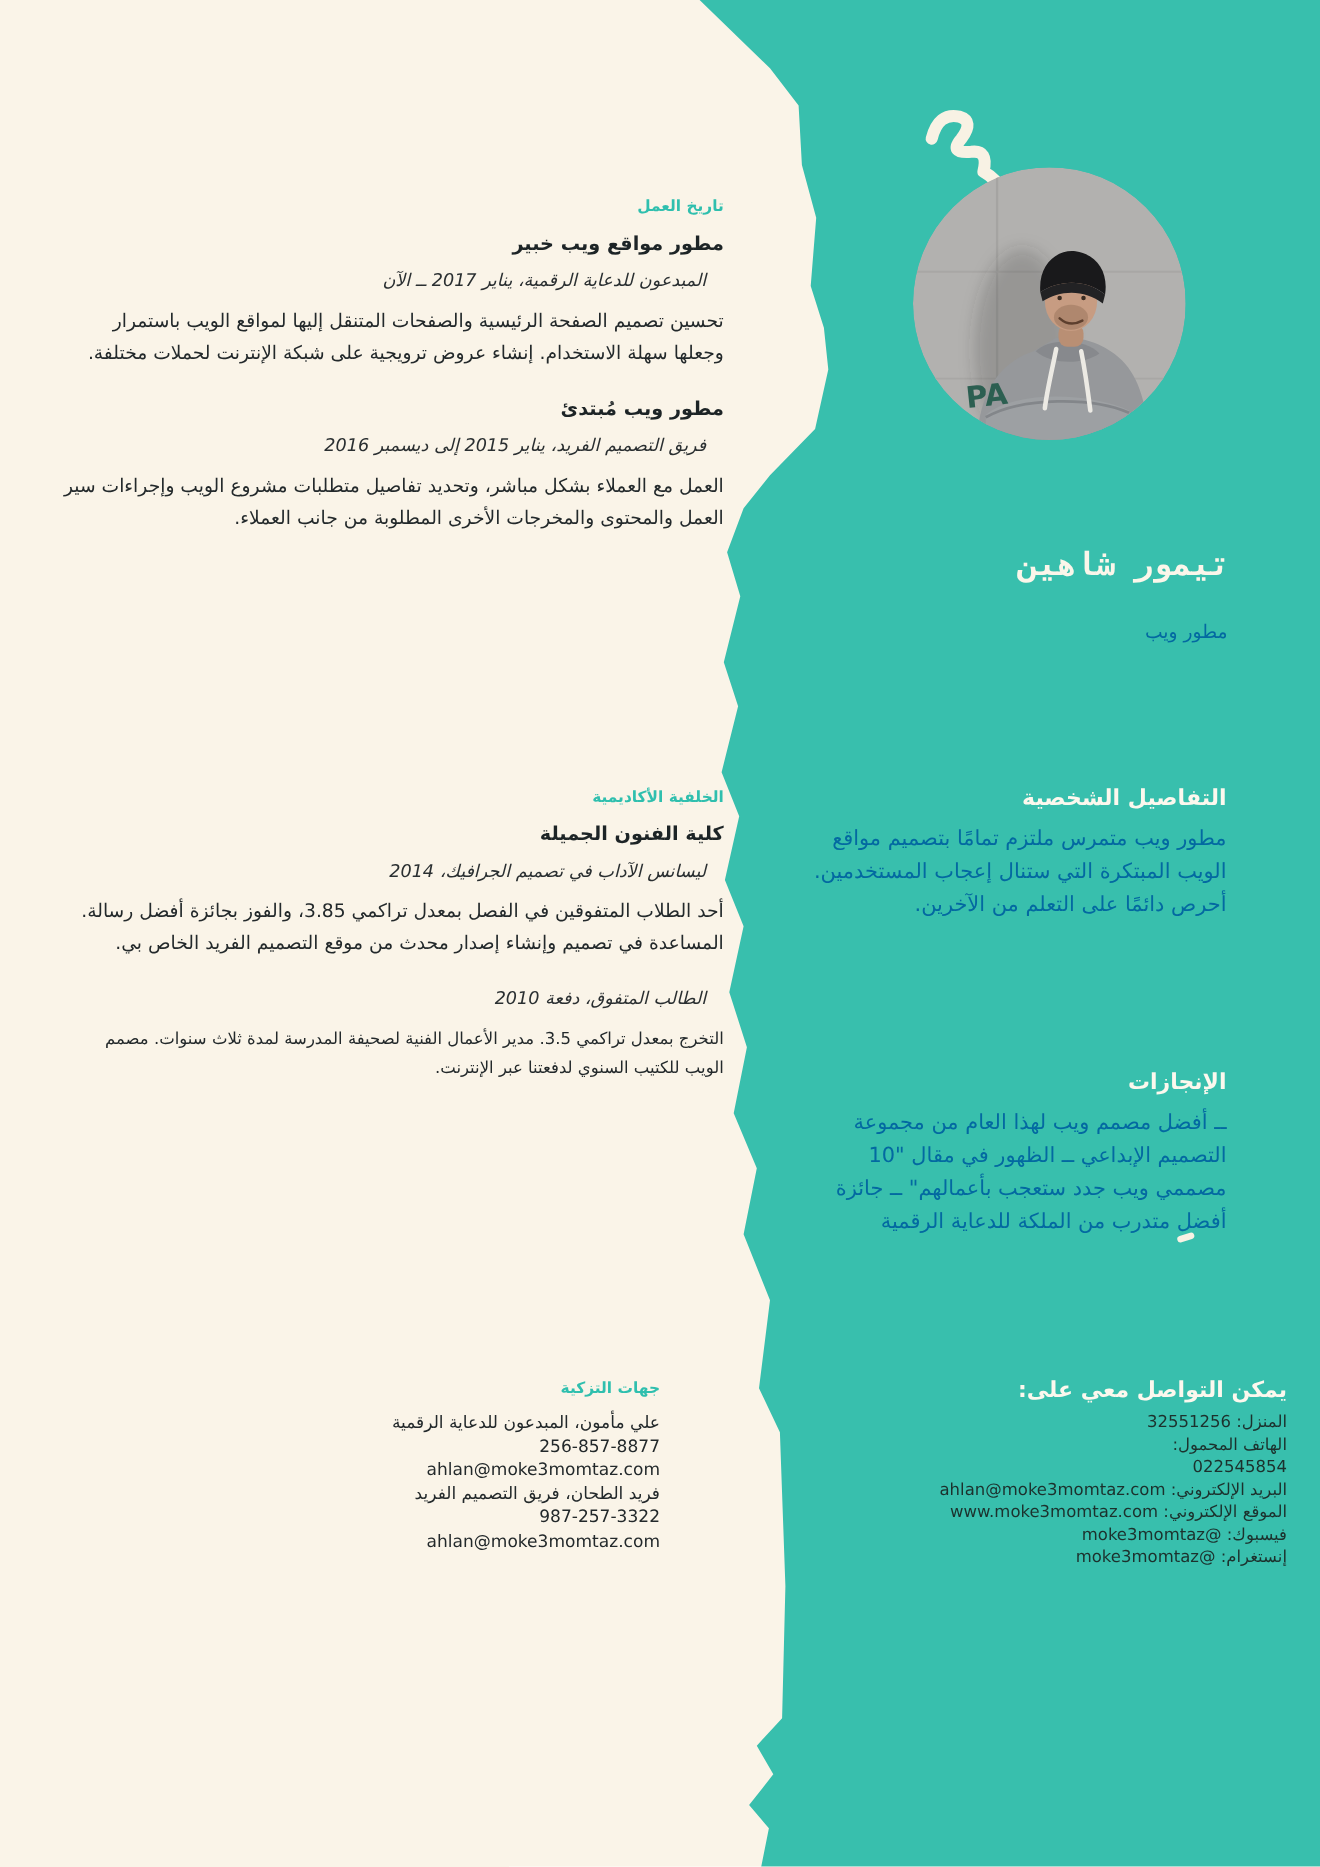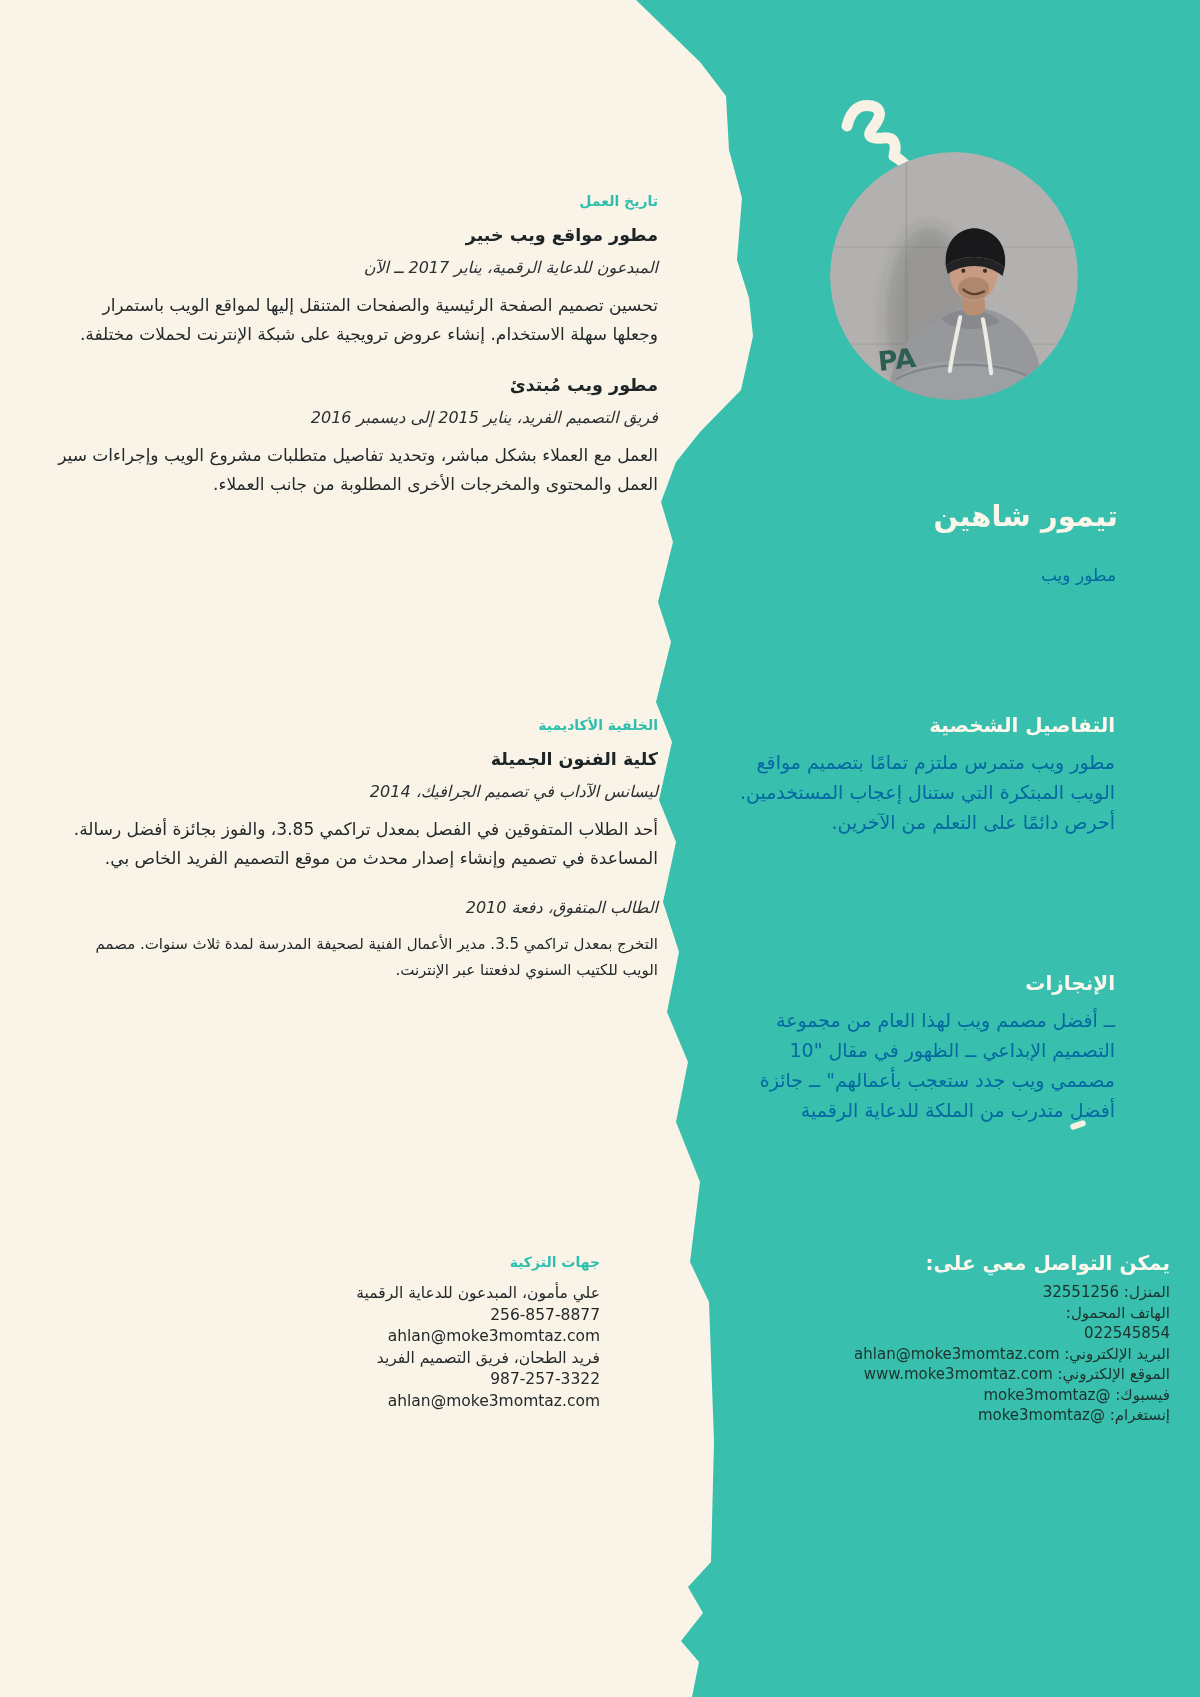--- a/index.html
+++ b/index.html
@@ -10,27 +10,27 @@
     overflow:hidden;
     font-family:"DejaVu Sans", sans-serif;
     direction:rtl;
   }
   svg.bg{position:absolute;inset:0;display:block;}
 
   
   .l-section{position:absolute;right:542px;width:600px;text-align:right;color:#21282a;}
   .sec-head-cream{font-size:14px;font-weight:700;color:#2fbfae;margin:0 0 12px 0;line-height:20px;}
   .item-title{font-size:17.5px;font-weight:700;color:#1d2426;margin:0 0 10px 0;line-height:24px;}
-  .item-meta{font-size:16px;font-style:italic;color:#2a2f31;margin:0 0 12px 0;line-height:22px;}
+  .item-meta{font-size:16px;font-style:italic;color:#2a2f31;margin:0 16px 12px 0;line-height:22px;}
   .item-desc{font-size:17px;line-height:29px;margin:0 0 24px 0;color:#23292b;}
   .item-desc.small{font-size:15px;line-height:26px;}
   .ref-line{font-size:15.5px;line-height:21.5px;color:#23292b;}
 
   
-  .t-name{position:absolute;top:498px;right:82px;font-size:29px;font-weight:700;color:#fbf6ea;line-height:36px;}
+  .t-name{position:absolute;top:498px;right:82px;font-size:29px;font-weight:700;color:#fbf6ea;line-height:36px;font-family:Liberation Mono, monospace;}
   .t-role{position:absolute;top:563px;right:84px;font-size:17px;color:#0369a1;line-height:24px;}
   .sec-head-teal{font-size:20px;font-weight:700;color:#fcf8ee;margin:0 0 12px 0;line-height:20px;}
   .t-section{position:absolute;text-align:right;color:#1d322e;}
   .t-body{font-size:19px;line-height:30px;margin:0;color:#0369a1;}
   .c-line{font-size:15px;line-height:20.5px;color:#1c312d;}
 
   .photo-wrap{position:absolute;top:152px;left:830px;width:248px;height:248px;border-radius:50%;overflow:hidden;}
 </style>
 </head>
 <body>
@@ -107,21 +107,21 @@
     <div class="sec-head-teal" style="margin-bottom:9px;">يمكن التواصل معي على:</div>
     <div class="c-line">المنزل: 32551256</div>
     <div class="c-line">الهاتف المحمول:</div>
     <div class="c-line">022545854</div>
     <div class="c-line">البريد الإلكتروني: ahlan@moke3momtaz.com</div>
     <div class="c-line">الموقع الإلكتروني: www.moke3momtaz.com</div>
     <div class="c-line">فيسبوك: @moke3momtaz</div>
     <div class="c-line">إنستغرام: @moke3momtaz</div>
   </div>
 
-  <div class="l-section" style="top:191px;">
+  <div class="l-section" style="top:178px;">
     <div class="sec-head-cream">تاريخ العمل</div>
 
     <div>
       <div class="item-title">مطور مواقع ويب خبير</div>
       <div class="item-meta">المبدعون للدعاية الرقمية، يناير 2017 ــ الآن</div>
       <p class="item-desc">تحسين تصميم الصفحة الرئيسية والصفحات المتنقل إليها لمواقع الويب باستمرار وجعلها سهلة الاستخدام. إنشاء عروض ترويجية على شبكة الإنترنت لحملات مختلفة.</p>
     </div>
 
     <div>
       <div class="item-title">مطور ويب مُبتدئ</div>

